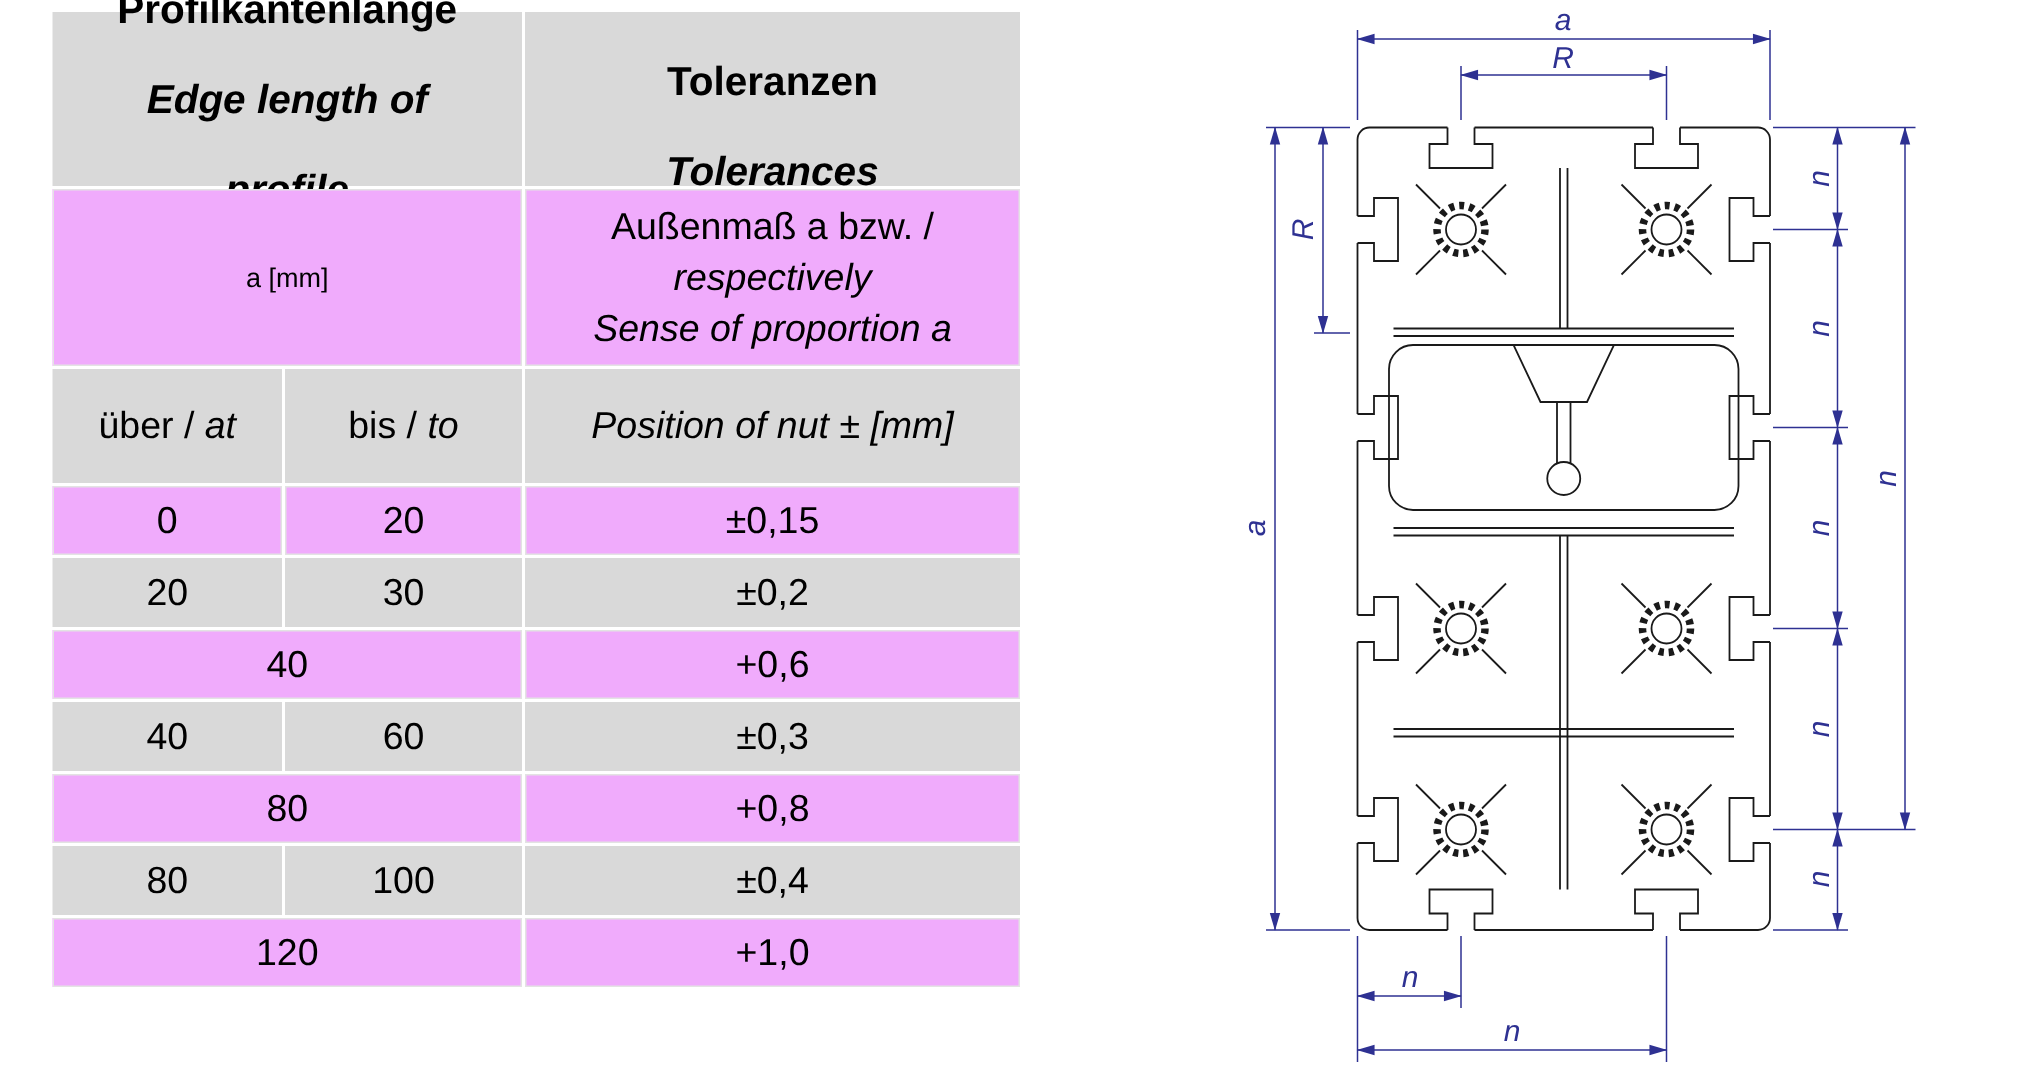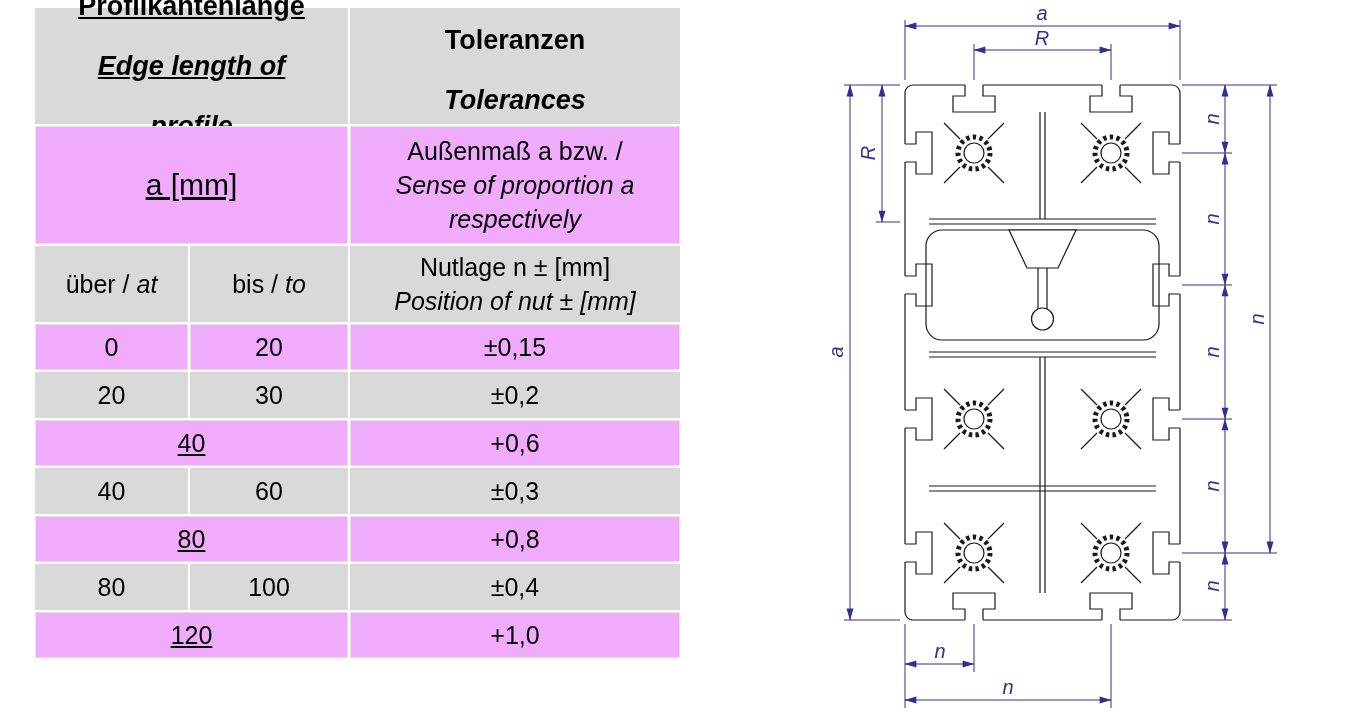--- a/index.html
+++ b/index.html
@@ -15,69 +15,68 @@
   
   .tol-table{
     position:absolute;left:35px;top:8px;width:645px;
     display:grid;grid-template-columns:153px 158px 330px;
     grid-template-rows:116px 118px 76px repeat(7,46px);
     gap:2px;
   }
   .cell{display:flex;flex-direction:column;align-items:center;justify-content:center;text-align:center;}
   .g{background:var(--table-gray);}
   .w{background:#f0abfc;box-shadow:inset 0 0 0 1px #e3e3e3;}
-  .span2{grid-column:1/3;text-decoration:underline;}
+  .span2{grid-column:1/3;}
   .b{font-weight:bold;font-size:27px;line-height:36px;}
   .bi{font-weight:bold;font-style:italic;font-size:27px;line-height:36px;margin-top:24px;}
   .t25{font-size:25px;line-height:34px;}
   .t25i{font-size:25px;line-height:34px;font-style:italic;}
   .i{font-style:italic;margin-top:32px;}
   .num{font-size:25px;}
-  .amm{font-size:30px;}
+  .amm{font-size:18px;}
   
   .drawing{position:absolute;left:790px;top:0;}
   .pl{stroke:var(--line);stroke-width:1.2;}
   .teeth{stroke:var(--line);}
   .er{stroke:#ffffff;stroke-width:3.5;}
   .dim line{stroke:var(--dim);stroke-width:1;fill:none;}
   .lbl text{fill:var(--dim);font:italic 20px "Liberation Sans",sans-serif;}
   .arr{fill:var(--dim);stroke:none;}
 </style>
 </head>
 <body>
 
 <div class="tol-table">
 
   <div class="cell g span2">
     <div class="b">Profilkantenlänge</div>
     <div class="bi">Edge length of</div>
     <div class="bi">profile</div>
   </div>
-  <div class="cell g" style="justify-content:flex-start;padding-top:14px;">
+  <div class="cell g" style="justify-content:flex-start;padding-top:28px;">
     <div class="b">Toleranzen</div>
     <div class="bi">Tolerances</div>
   </div>
 
   <div class="cell w span2">
     <div class="amm">a [mm]</div>
   </div>
   <div class="cell w">
     <div class="t25">Außenmaß a bzw. /</div>
+    <div class="t25i">respectively</div>
     <div class="t25i">Sense of proportion a</div>
-    <div class="t25i">respectively</div>
   </div>
 
   <div class="cell g">
     <div class="t25"><span>über / </span><span class="i">at</span></div>
   </div>
   <div class="cell g">
     <div class="t25"><span>bis / </span><span class="i">to</span></div>
   </div>
   <div class="cell g">
-    <div class="t25">Nutlage n ± [mm]</div>
     <div class="t25i">Position of nut ± [mm]</div>
   </div>
 
   <div class="cell w num">0</div>
   <div class="cell w num">20</div>
   <div class="cell w num">±0,15</div>
 
   <div class="cell g num">20</div>
   <div class="cell g num">30</div>
   <div class="cell g num">±0,2</div>

